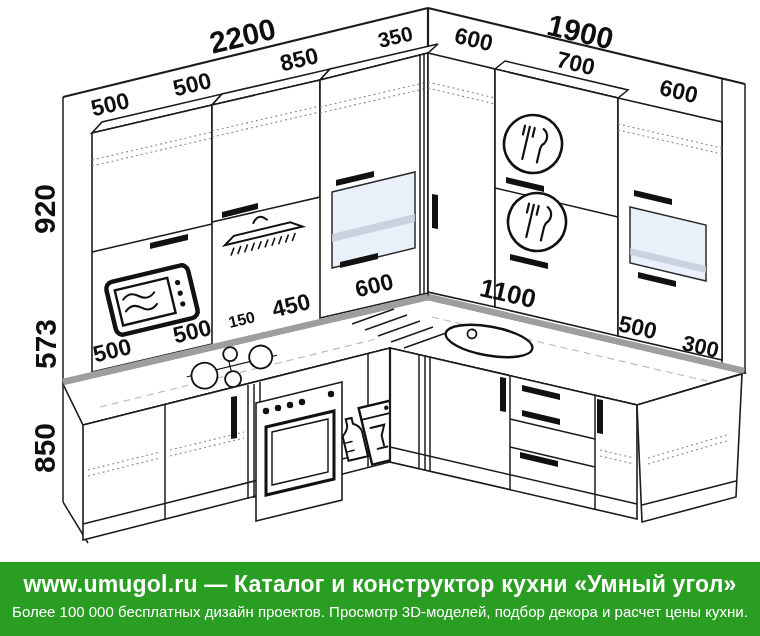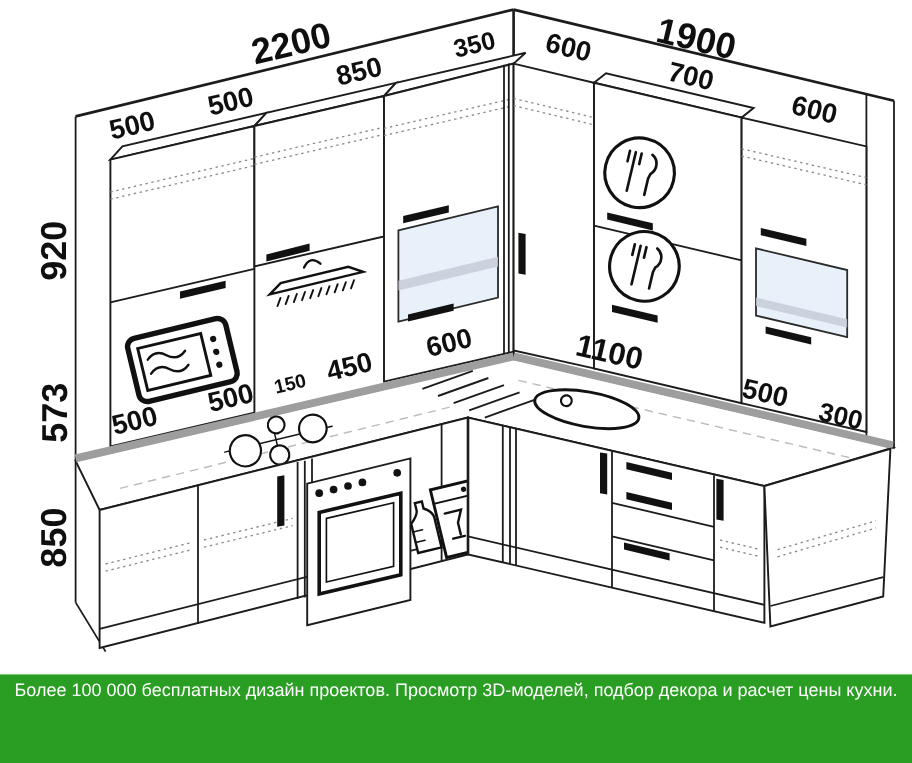--- a/index.html
+++ b/index.html
@@ -251,16 +251,17 @@
       <polygon class="white" points="637,405 742,374 736,497 642,522"></polygon>
       <line class="dot" x1="648" y1="458" x2="730" y2="434"></line>
       <line class="dot" x1="648" y1="464" x2="730" y2="440"></line>
       <line class="ln" x1="642" y1="505" x2="736" y2="481"></line>
     </g>
   </g>
 
 </svg>
 
 <div class="footer" style="background: rgb(42, 157, 35); color: rgb(255, 255, 255);">
+  <div class="f1">www.umugol.ru — Каталог и конструктор кухни «Умный угол»</div>
   <div class="f2">Более 100 000 бесплатных дизайн проектов. Просмотр 3D-моделей, подбор декора и расчет цены кухни.</div>
 </div>
 
 </div>
 
 </body></html>

